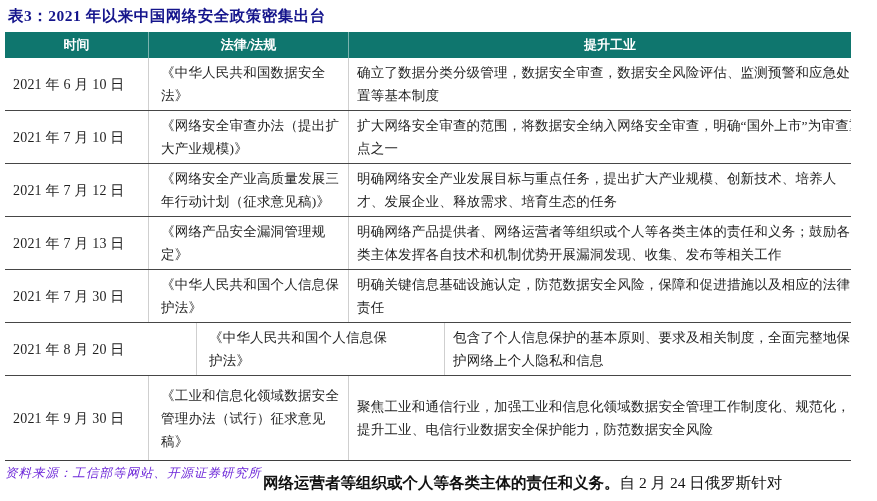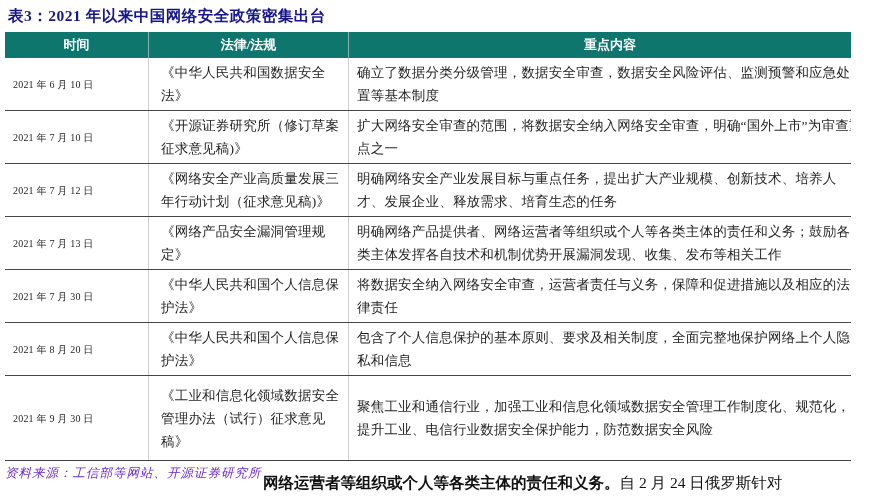--- a/index.html
+++ b/index.html
@@ -47,29 +47,29 @@
     border-top: 1px solid #464646;
   }
   .tr:first-child { border-top: none; }
   .td {
     display: flex;
     align-items: center;
     font-size: 13.5px;
     line-height: 23px;
     letter-spacing: 0.2px;
   }
-  .td.col-date { padding-left: 8px; font-size: 10px; }
+  .td.col-date { padding-left: 8px; font-size: 14px; }
   .td.col-law { padding: 3px 6px 3px 12px; border-left: 1px solid #cfcfcf; }
   .td.col-content { padding: 3px 8px 3px 8px; border-left: 1px solid #cfcfcf; }
   .r1 { min-height: 49px; }
   .r2 { min-height: 50px; }
   .r3 { min-height: 49px; }
   .r4 { min-height: 49px; }
   .r5 { min-height: 50px; }
-  .r6 { min-height: 49px; }
+  .r6 { min-height: 49px; gap: 48px; }
   .r7 { min-height: 85px; }
   .source {
     margin: 4px 0 0 5px;
     font-size: 12.5px;
     font-style: italic;
     color: #6d28d9;
     letter-spacing: 1px;
   }
   .body-paragraph {
     position: absolute;
@@ -85,48 +85,48 @@
 <body>
 
 <div class="page">
 
   <div class="table-title">表3：2021 年以来中国网络安全政策密集出台</div>
 
   <div class="policy-table">
     <div class="thead">
       <div class="th col-date">时间</div>
       <div class="th col-law">法律/法规</div>
-      <div class="th col-content">重点内容</div>
+      <div class="th col-content">提升工业</div>
     </div>
 
     <div class="tbody">
       <div class="tr r1">
         <div class="td col-date">2021 年 6 月 10 日</div>
         <div class="td col-law">《中华人民共和国数据安全法》</div>
         <div class="td col-content">确立了数据分类分级管理，数据安全审查，数据安全风险评估、监测预警和应急处置等基本制度</div>
       </div>
       <div class="tr r2">
         <div class="td col-date">2021 年 7 月 10 日</div>
-        <div class="td col-law">《开源证券研究所（修订草案征求意见稿)》</div>
+        <div class="td col-law">《网络安全审查办法（提出扩大产业规模)》</div>
         <div class="td col-content">扩大网络安全审查的范围，将数据安全纳入网络安全审查，明确“国外上市”为审查重点之一</div>
       </div>
       <div class="tr r3">
         <div class="td col-date">2021 年 7 月 12 日</div>
         <div class="td col-law">《网络安全产业高质量发展三年行动计划（征求意见稿)》</div>
         <div class="td col-content">明确网络安全产业发展目标与重点任务，提出扩大产业规模、创新技术、培养人才、发展企业、释放需求、培育生态的任务</div>
       </div>
       <div class="tr r4">
         <div class="td col-date">2021 年 7 月 13 日</div>
         <div class="td col-law">《网络产品安全漏洞管理规定》</div>
         <div class="td col-content">明确网络产品提供者、网络运营者等组织或个人等各类主体的责任和义务；鼓励各类主体发挥各自技术和机制优势开展漏洞发现、收集、发布等相关工作</div>
       </div>
       <div class="tr r5">
         <div class="td col-date">2021 年 7 月 30 日</div>
         <div class="td col-law">《中华人民共和国个人信息保护法》</div>
-        <div class="td col-content">将数据安全纳入网络安全审查，运营者责任与义务，保障和促进措施以及相应的法律责任</div>
+        <div class="td col-content">明确关键信息基础设施认定，防范数据安全风险，保障和促进措施以及相应的法律责任</div>
       </div>
       <div class="tr r6">
         <div class="td col-date">2021 年 8 月 20 日</div>
         <div class="td col-law">《中华人民共和国个人信息保护法》</div>
         <div class="td col-content">包含了个人信息保护的基本原则、要求及相关制度，全面完整地保护网络上个人隐私和信息</div>
       </div>
       <div class="tr r7">
         <div class="td col-date">2021 年 9 月 30 日</div>
         <div class="td col-law">《工业和信息化领域数据安全管理办法（试行）征求意见稿》</div>
         <div class="td col-content">聚焦工业和通信行业，加强工业和信息化领域数据安全管理工作制度化、规范化，提升工业、电信行业数据安全保护能力，防范数据安全风险</div>

